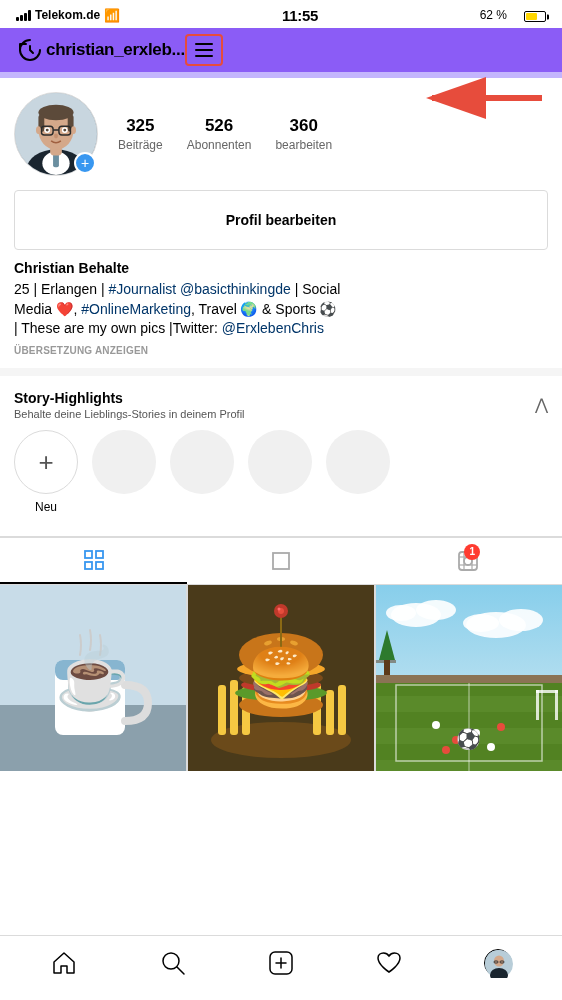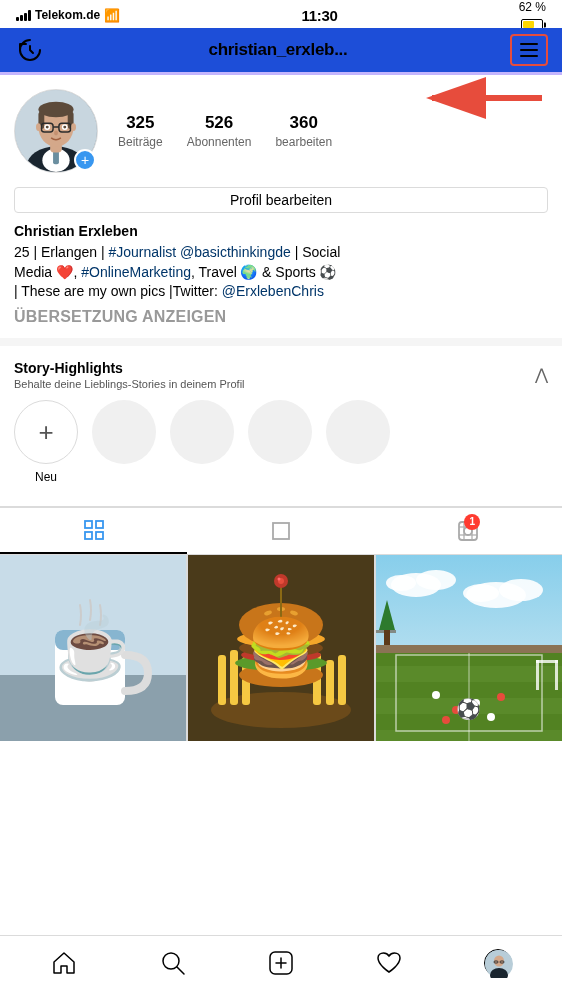--- a/index.html
+++ b/index.html
@@ -46,25 +46,24 @@
     .wifi-icon {
       font-size: 13px;
     }
     .status-center {
       font-size: 15px;
       font-weight: 600;
       letter-spacing: -0.3px;
     }
     .status-right {
       display: flex;
-      align-items: center;
-      gap: 5px;
+      align-items: flex-end;
+      gap: 17px;
       font-size: 12px;
       font-weight: 500;
-      flex-direction: column;
     }
     .battery-icon {
       width: 22px;
       height: 11px;
       border: 1.5px solid #000;
       border-radius: 2px;
       position: relative;
       display: flex;
       align-items: center;
       padding: 1px;
@@ -84,24 +83,24 @@
       width: 62%;
       height: 100%;
       background: #ffd700;
       border-radius: 1px;
     }
 
     
     .header {
       display: flex;
       align-items: center;
-      justify-content: space-between;
+      justify-content: flex-start;
       padding: 6px 14px;
-      border-bottom: 3px solid #c4b5fd;
-      background: #1d4ed8;
+      border-bottom: 6px solid #c4b5fd;
+      background: #8b5cf6;
     }
     .header-history {
       width: 32px;
       height: 32px;
       display: flex;
       align-items: center;
       justify-content: center;
     }
     .history-icon {
       width: 28px;
@@ -194,26 +193,26 @@
     }
     .stat-label {
       font-size: 12px;
       color: #666;
     }
 
     
     .edit-profile-btn {
       display: block;
       width: 100%;
-      padding: 4px;
+      padding: 21px;
       border: 1px solid #dbdbdb;
       border-radius: 4px;
       text-align: center;
       font-size: 14px;
-      font-weight: 400;
+      font-weight: 700;
       color: #000;
       background: #fff;
       margin-bottom: 10px;
       cursor: pointer;
     }
 
     
     .bio-section {
       padding-bottom: 12px;
     }
@@ -233,21 +232,21 @@
       text-decoration: none;
     }
     .bio-link {
       display: block;
       font-size: 14px;
       color: #003569;
       text-decoration: none;
       margin-top: 2px;
     }
     .bio-translate {
-      font-size: 16px;
+      font-size: 10px;
       font-weight: 700;
       color: #999;
       margin-top: 6px;
       letter-spacing: 0.2px;
     }
 
     
     .divider {
       height: 1px;
       background: #dbdbdb;
@@ -459,21 +458,21 @@
     <div class="status-left">
       <div class="signal-bars">
         <span></span>
           <span></span>
           <span></span>
           <span></span>
       </div>
       <span>Telekom.de</span>
       <span class="wifi-icon">📶</span>
     </div>
-    <div class="status-center">11:30</div>
+    <div class="status-center">11:55</div>
     <div class="status-right">
       <span>62 %</span>
       <div class="battery-icon">
         <div class="battery-fill"></div>
       </div>
     </div>
   </div>
 
   <div class="header" style="position:relative;">
     <div class="header-history">
@@ -561,21 +560,21 @@
         <div class="stat-item">
           <span class="stat-number">360</span>
           <span class="stat-label">bearbeiten</span>
         </div>
       </div>
     </div>
 
     <button class="edit-profile-btn">Profil bearbeiten</button>
 
     <div class="bio-section">
-      <div class="bio-name">Christian Erxleben</div>
+      <div class="bio-name">Christian Behalte</div>
       <div class="bio-text">
         <span>25 | Erlangen | <a>#Journalist</a> <a>@basicthinkingde</a> | Social</span><br>
         <span>Media ❤️, <a>#OnlineMarketing</a>, Travel 🌍 &amp; Sports ⚽</span><br>
         <span>| These are my own pics |Twitter: <a>@ErxlebenChris</a></span>
       </div>
       <div class="bio-translate">ÜBERSETZUNG ANZEIGEN</div>
     </div>
   </div>
 
   <div class="thick-divider"></div>

